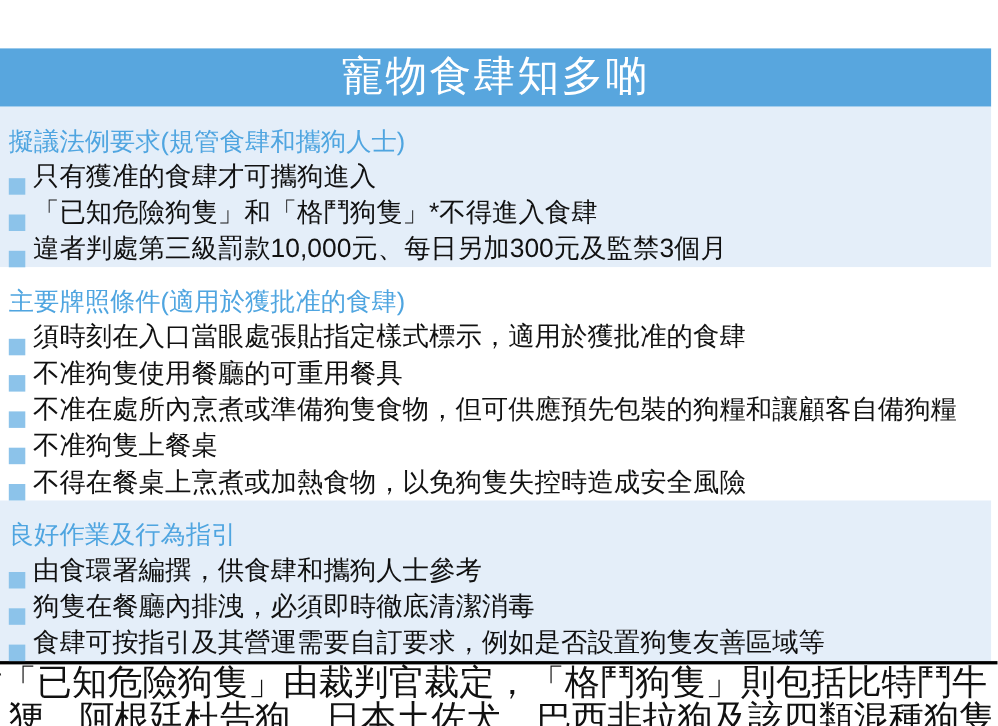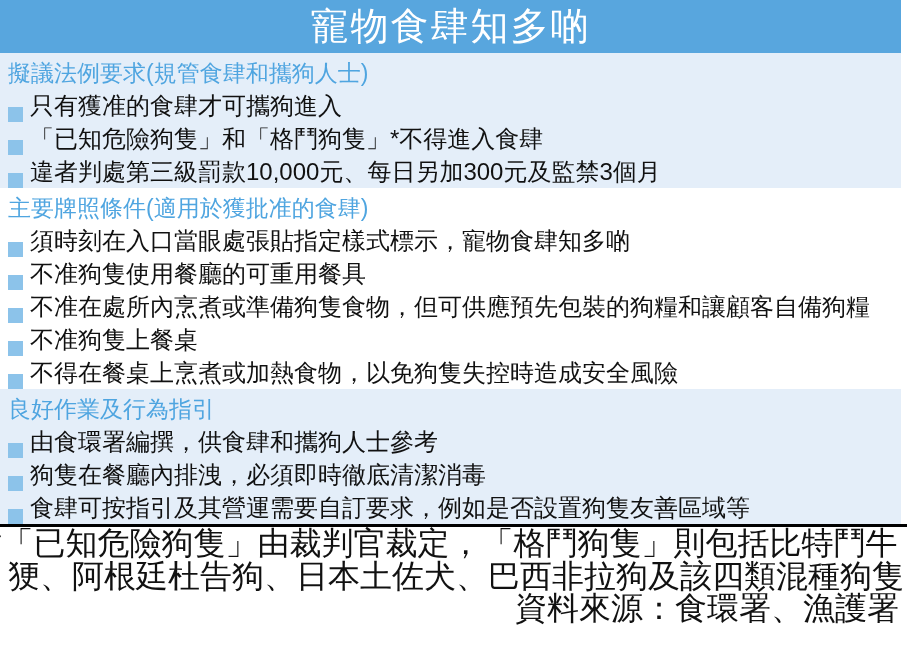--- a/index.html
+++ b/index.html
@@ -18,24 +18,25 @@
     height: 53px;
     background: #58a6de;
     text-align: center;
   }
   .title-bar h1 {
     font-size: 38px;
     line-height: 53px;
     font-weight: normal;
     color: #ffffff;
     letter-spacing: 2px;
+    margin-top: 44px;
   }
 
   
-  .section { padding-top: 4px; }
+  .section { padding-top: 15px; }
   .section.tone-blue { background: #e4eef9; }
   .section.tone-white { background: #ffffff; }
   .section-header {
     font-size: 23px;
     line-height: 32px;
     font-weight: normal;
     color: #4fa5e0;
     padding-left: 8px;
     white-space: nowrap;
   }
@@ -101,21 +102,21 @@
     <div class="bullet">
       <span class="sq"></span>
       <span class="bullet-text">違者判處第三級罰款10,000元、每日另加300元及監禁3個月</span>
     </div>
   </div>
 
   <div class="section tone-white band">
     <div class="section-header">主要牌照條件(適用於獲批准的食肆)</div>
     <div class="bullet">
       <span class="sq"></span>
-      <span class="bullet-text">須時刻在入口當眼處張貼指定樣式標示，寵物食肆知多啲</span>
+      <span class="bullet-text">須時刻在入口當眼處張貼指定樣式標示，適用於獲批准的食肆</span>
     </div>
     <div class="bullet">
       <span class="sq"></span>
       <span class="bullet-text">不准狗隻使用餐廳的可重用餐具</span>
     </div>
     <div class="bullet">
       <span class="sq"></span>
       <span class="bullet-text">不准在處所內烹煮或準備狗隻食物，但可供應預先包裝的狗糧和讓顧客自備狗糧</span>
     </div>
     <div class="bullet">

